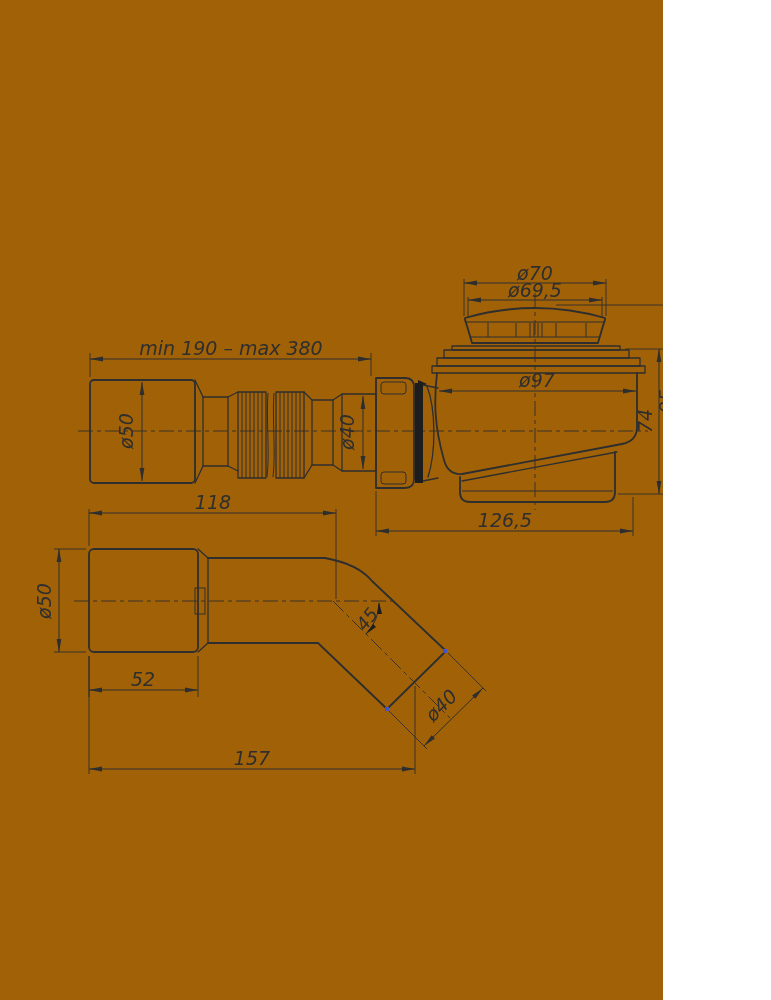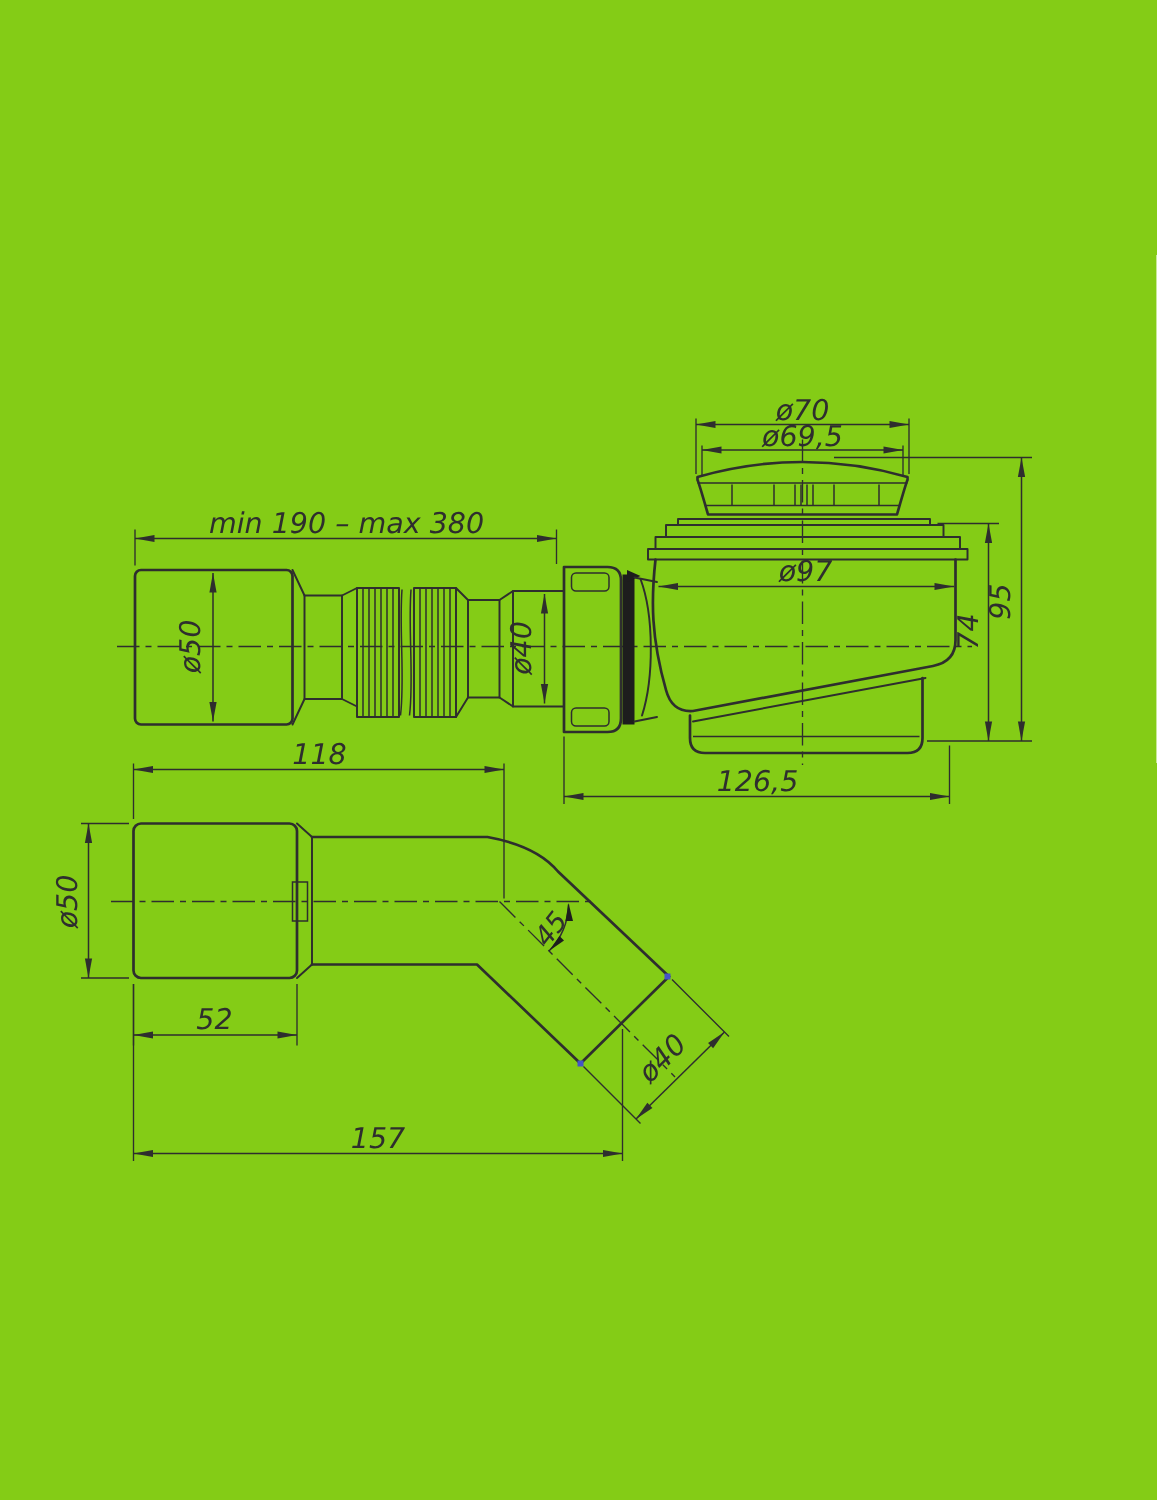--- a/index.html
+++ b/index.html
@@ -1,16 +1,16 @@
 <!DOCTYPE html>
 <html><head>
 <meta charset="utf-8">
 <style>
   html,body{margin:0;padding:0;background:#ffffff;}
-  .canvas{position:relative;width:771px;height:1000px;background:#84cc16;overflow:hidden;}
+  .canvas{position:relative;width:663px;height:1000px;background:#a16207;overflow:hidden;}
   svg{display:block;}
   .ol{stroke:#2e2e2e;stroke-width:1.8;fill:none;stroke-linejoin:round;stroke-linecap:round;}
   .ml{stroke:#2e2e2e;stroke-width:1.3;fill:none;stroke-linejoin:round;stroke-linecap:round;}
   .tl{stroke:#2e2e2e;stroke-width:1;fill:none;}
   .dim{stroke:#2e2e2e;stroke-width:1;fill:none;}
   .ext{stroke:#2e2e2e;stroke-width:0.9;fill:none;}
   .cl{stroke:#2e2e2e;stroke-width:0.9;fill:none;stroke-dasharray:15 4 4 4;}
   .dt{font:italic 19px "DejaVu Sans", sans-serif;fill:#2e2e2e;}
   .dts{font:italic 18px "DejaVu Sans", sans-serif;fill:#2e2e2e;}
   .blk{fill:#1d1d1d;stroke:none;}

